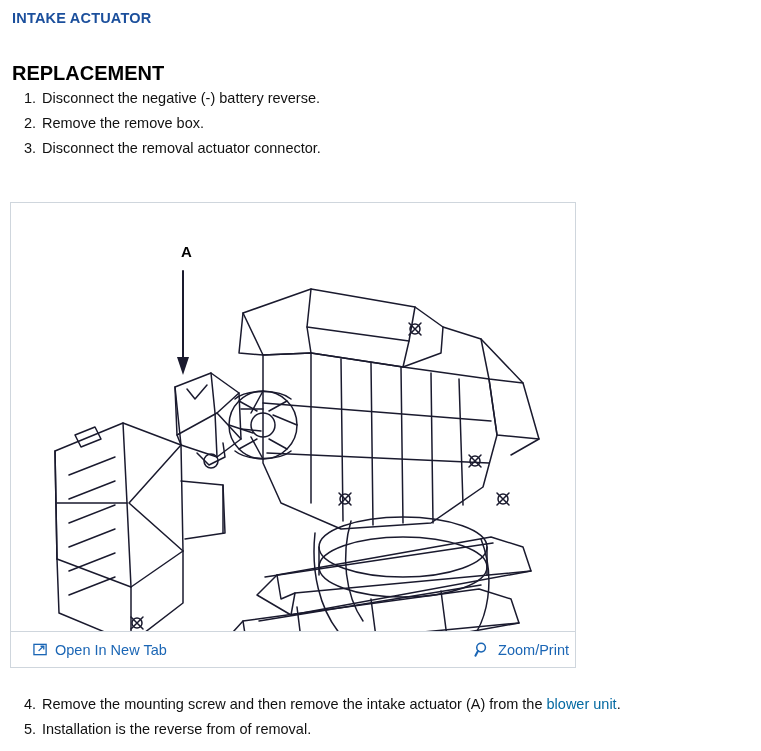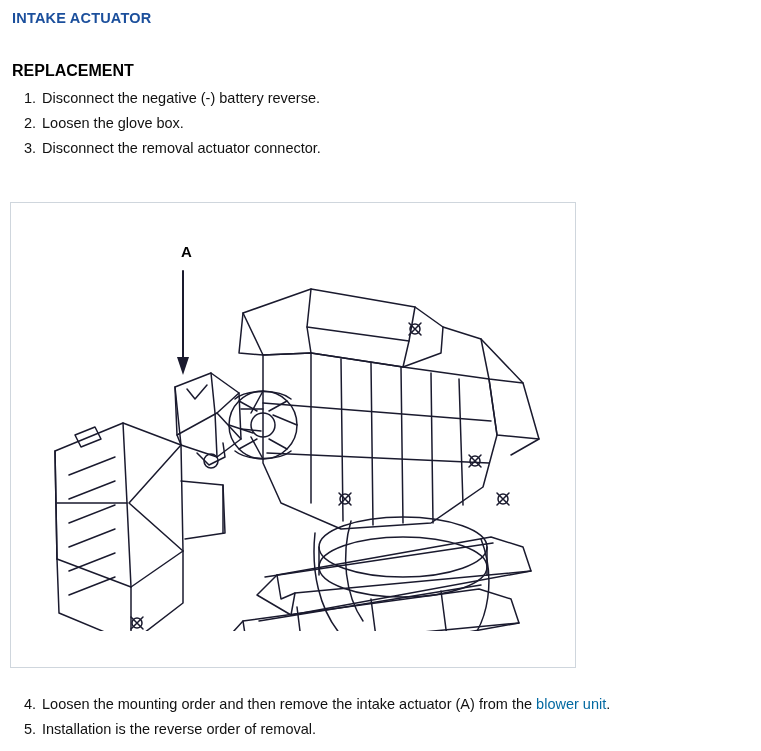--- a/index.html
+++ b/index.html
@@ -27,21 +27,21 @@
     top: 10px;
     font-size: 14.5px;
     font-weight: bold;
     color: #1b4f9c;
     letter-spacing: 0.2px;
   }
   .section-head {
     position: absolute;
     left: 12px;
     top: 62px;
-    font-size: 16px;
+    font-size: 20px;
     font-weight: bold;
     color: #000;
   }
   .steps-top {
     position: absolute;
     left: 12px;
     top: 86px;
     width: 700px;
   }
   .step {
@@ -133,21 +133,21 @@
 
   <div class="section-head">REPLACEMENT</div>
 
   <div class="steps-top">
     <div class="step">
       <span class="num">1.</span>
       <span class="txt">Disconnect the negative (-) battery reverse.</span>
     </div>
     <div class="step">
       <span class="num">2.</span>
-      <span class="txt">Loosen the glove box.</span>
+      <span class="txt">Remove the remove box.</span>
     </div>
     <div class="step">
       <span class="num">3.</span>
       <span class="txt">Disconnect the removal actuator connector.</span>
     </div>
   </div>
 
   <div class="figure">
 
     <div class="figure-canvas">
@@ -243,26 +243,48 @@
           <path d="M120,414 L132,426 M132,414 L120,426"></path>
 
           <path d="M248,418 L470,382"></path>
           <path d="M254,374 L482,340"></path>
         </g>
       </svg>
 
       <span class="label-a" style="left:170px; top:40px;">A</span>
     </div>
 
+    <div class="figure-bar">
+      <a class="bar-link" href="#">
+        <span class="glyph">
+          <svg width="15" height="15" viewBox="0 0 16 16" xmlns="http://www.w3.org/2000/svg">
+            <rect x="1" y="2.5" width="13" height="11" fill="none" stroke="#1b66b5" stroke-width="1.4"></rect>
+            <path d="M6 9.5 L11 4.5" stroke="#1b66b5" stroke-width="1.4" fill="none"></path>
+            <path d="M8 4.5 H11.5 V8" stroke="#1b66b5" stroke-width="1.4" fill="none"></path>
+          </svg>
+        </span>
+        <span>Open In New Tab</span>
+      </a>
+
+      <a class="bar-link" href="#">
+        <span class="glyph">
+          <svg width="17" height="17" viewBox="0 0 18 18" xmlns="http://www.w3.org/2000/svg">
+            <circle cx="7.5" cy="7" r="4.6" fill="none" stroke="#1b66b5" stroke-width="1.6"></circle>
+            <path d="M4.2 10.6 L1.5 15.5" stroke="#1b66b5" stroke-width="2.2" fill="none" stroke-linecap="round"></path>
+          </svg>
+        </span>
+        <span>Zoom/Print</span>
+      </a>
+    </div>
   </div>
 
   <div class="steps-bottom">
     <div class="step">
       <span class="num">4.</span>
-      <span class="txt"><span>Loosen the mounting order and then remove the intake actuator (A) from the </span><a class="link-inline" href="#">blower unit</a><span>.</span></span>
+      <span class="txt"><span>Remove the mounting screw and then remove the intake actuator (A) from the </span><a class="link-inline" href="#">blower unit</a><span>.</span></span>
     </div>
     <div class="step">
       <span class="num">5.</span>
-      <span class="txt">Installation is the reverse order of removal.</span>
+      <span class="txt">Installation is the reverse from of removal.</span>
     </div>
   </div>
 
 </div>
 
 </body></html>

